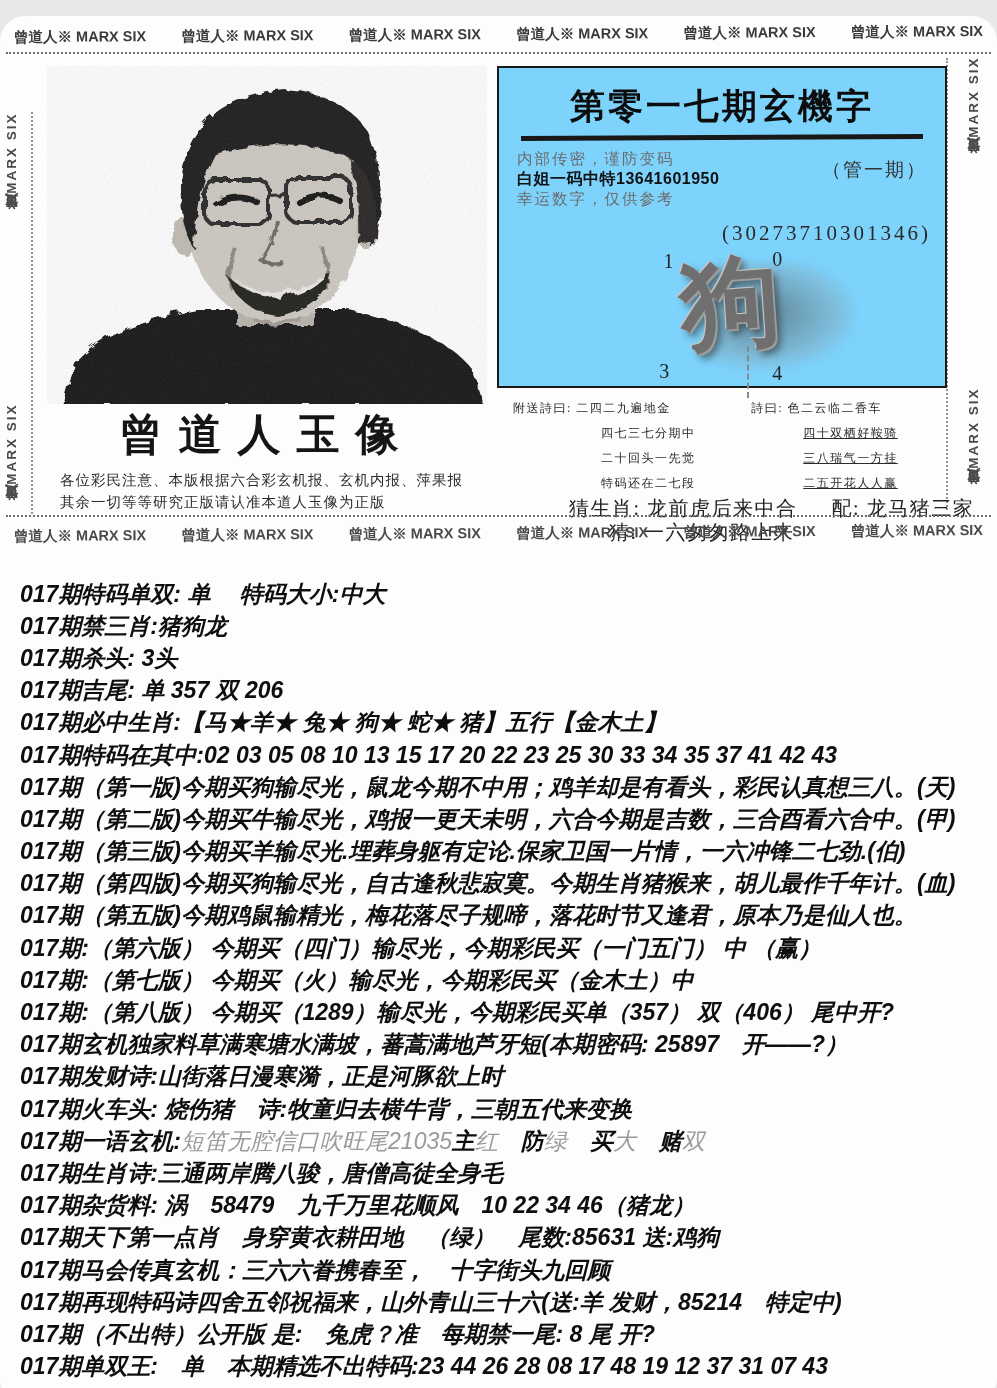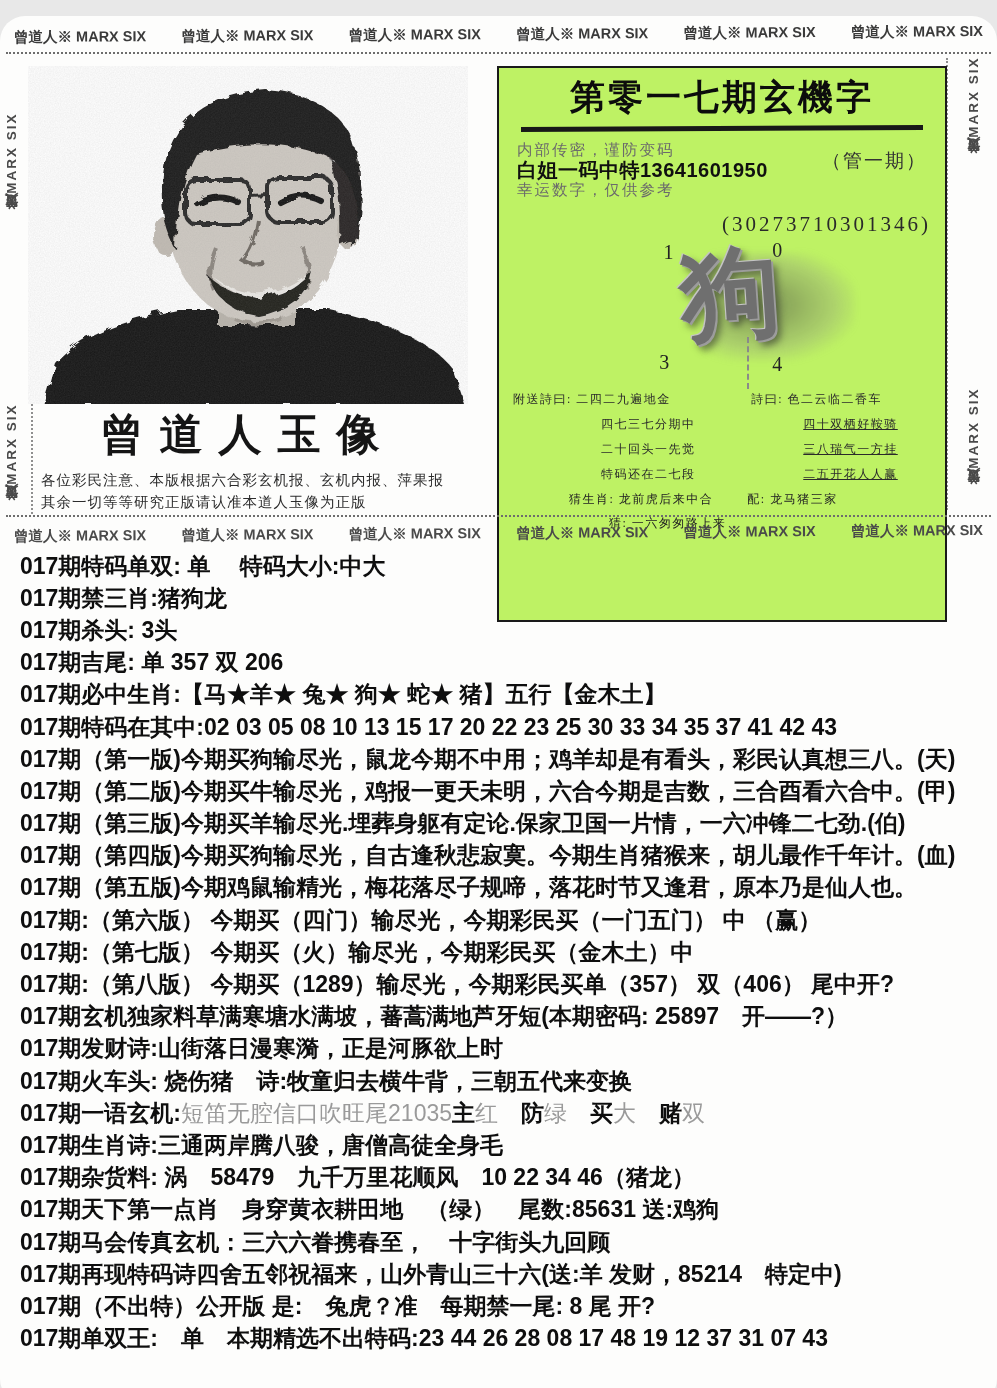--- a/index.html
+++ b/index.html
@@ -14,60 +14,60 @@
   .bottom-strip .strip-text{padding-top:5px;color:#4a4a4a;}
   .v-strip{position:absolute;width:26px;writing-mode:vertical-rl;transform:rotate(180deg);
            font-size:13.5px;font-weight:600;color:#4a4a4a;letter-spacing:2px;white-space:nowrap;
            display:flex;justify-content:space-between;}
   .v-left{left:3px;top:96px;height:400px;}
   .v-right{right:6px;top:40px;height:440px;}
   .v-rule{position:absolute;border-left:2px dotted #8f8f8f;}
   .vr-left{left:31px;top:96px;height:402px;}
   .vr-right{right:49px;top:42px;height:452px;}
   
-  .photo-block{position:absolute;left:25px;top:50px;width:446px;}
+  .photo-block{position:absolute;left:44px;top:50px;width:446px;}
   .photo-frame{width:440px;height:338px;margin:0 auto;background:#fff;}
   .photo-caption{margin-top:2px;text-align:center;font-family:"Liberation Serif",serif;
                  font-size:43px;font-weight:700;letter-spacing:16px;color:#151515;}
   .photo-notes{margin-top:5px;padding-left:16px;font-family:"Liberation Serif",serif;
                font-size:14.5px;line-height:22px;color:#2c2c2c;letter-spacing:1px;}
   
-  .panel{position:absolute;left:497px;top:50px;width:450px;height:556px;border:2px solid #1a1a1a;
-         box-sizing:border-box;padding:6px 14px 4px;background:#bef264;}
+  .panel{position:absolute;left:497px;top:50px;width:450px;height:322px;border:2px solid #1a1a1a;
+         box-sizing:border-box;padding:15px 14px 4px;background:#7dd3fc;}
   .panel-title{text-align:center;font-size:35px;font-weight:800;letter-spacing:3px;color:#0c0c0c;}
   .redact-bar{height:5px;background:#181818;margin:5px 8px 9px;transform:rotate(-.3deg);}
   .info-row{display:flex;justify-content:space-between;padding:0 4px;gap:23px;}
   .info-left{line-height:20px;}
   .note-blur{font-size:15.5px;color:#6b6b6b;letter-spacing:2px;}
-  .note-bold{font-size:20px;color:#101010;font-weight:700;letter-spacing:.5px;}
+  .note-bold{font-size:16px;color:#101010;font-weight:700;letter-spacing:.5px;}
   .info-right{font-size:19px;color:#333;letter-spacing:2px;padding-top:8px;font-family:"Liberation Serif",serif;}
   .code-line{text-align:right;font-size:21px;font-family:"Liberation Serif",serif;color:#2a2a2a;
              letter-spacing:3px;margin-top:12px;}
   .zodiac{position:relative;height:148px;margin-top:2px;}
   .z-num{position:absolute;font-family:"Liberation Serif",serif;font-size:20px;color:#222;}
   .zn-1{left:36%;top:2px;} .zn-0{left:62%;top:0;} .zn-3{left:35%;top:112px;} .zn-4{left:62%;top:114px;}
   .z-smudge{position:absolute;left:46%;top:14px;width:150px;height:108px;
             background:radial-gradient(ellipse at 38% 48%,rgba(70,70,70,.55),rgba(130,130,130,.28) 55%,transparent 76%);
             filter:blur(3px);}
   .z-char{position:absolute;left:52%;top:4px;transform:translateX(-50%) rotate(-4deg);
           font-size:100px;line-height:104px;font-weight:800;color:#6f6f6f;font-family:"Liberation Serif",serif;
           text-shadow:2px 2px 0 #9c9c9c,-1px -1px 0 #c4c4c4,5px 6px 7px rgba(40,40,40,.55);}
   .z-dash{position:absolute;left:56%;top:98px;height:52px;border-left:2px dashed #8a8a8a;}
   .price-line{margin:0 0 8px 41%;font-family:"Liberation Serif",serif;font-size:19px;color:#1d1d1d;
               white-space:nowrap;letter-spacing:2px;}
   .price-num{font-size:23px;font-weight:700;letter-spacing:1px;}
   .poem-row{display:flex;font-family:"Liberation Serif",serif;font-size:12px;color:#2a2a2a;
             line-height:25px;letter-spacing:1.5px;}
   .poem-col-left{width:57%;} .poem-col-right{width:43%;}
   .poem-cont-l{margin-left:88px;} .poem-cont-r{margin-left:52px;text-decoration:underline;}
-  .guess-row{display:flex;gap:34px;font-family:"Liberation Serif",serif;font-size:12px;color:#222;
+  .guess-row{display:flex;gap:34px;font-family:"Liberation Serif",serif;font-size:20px;color:#222;
              letter-spacing:1.5px;line-height:24px;padding-left:56px;white-space:nowrap;}
   .guess-row2{padding-left:96px;}
   
-  .body-text{position:absolute;left:20px;top:534px;right:2px;}
+  .body-text{position:absolute;left:20px;top:562px;right:2px;font-style:italic;}
   .bl{height:32.2px;display:flex;align-items:center;font-size:23px;font-weight:600;color:#0e0e0e;
       white-space:nowrap;letter-spacing:0;}
   .gray{color:#9a9a9a;font-weight:500;}
 </style>
 </head>
 <body>
 
 <div class="page">
 
   <div class="top-strip">

